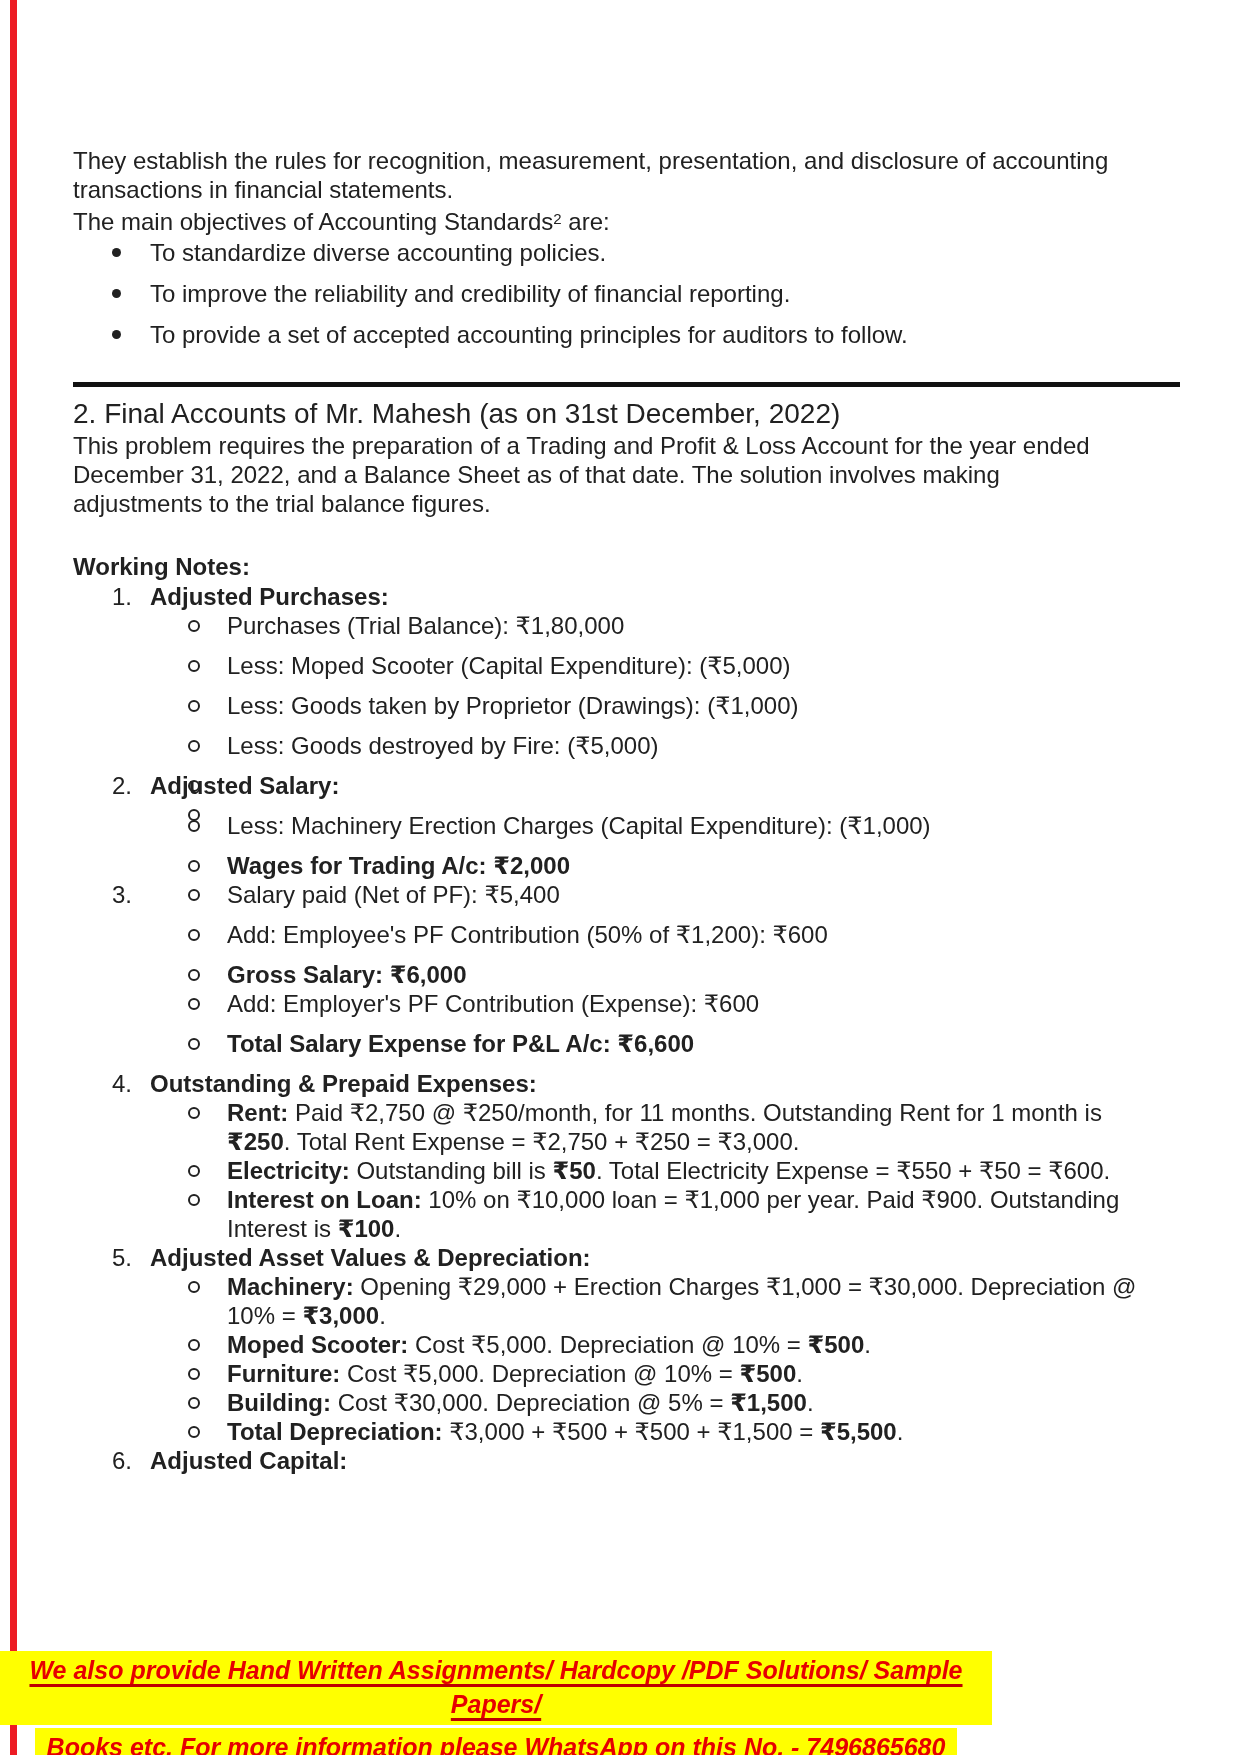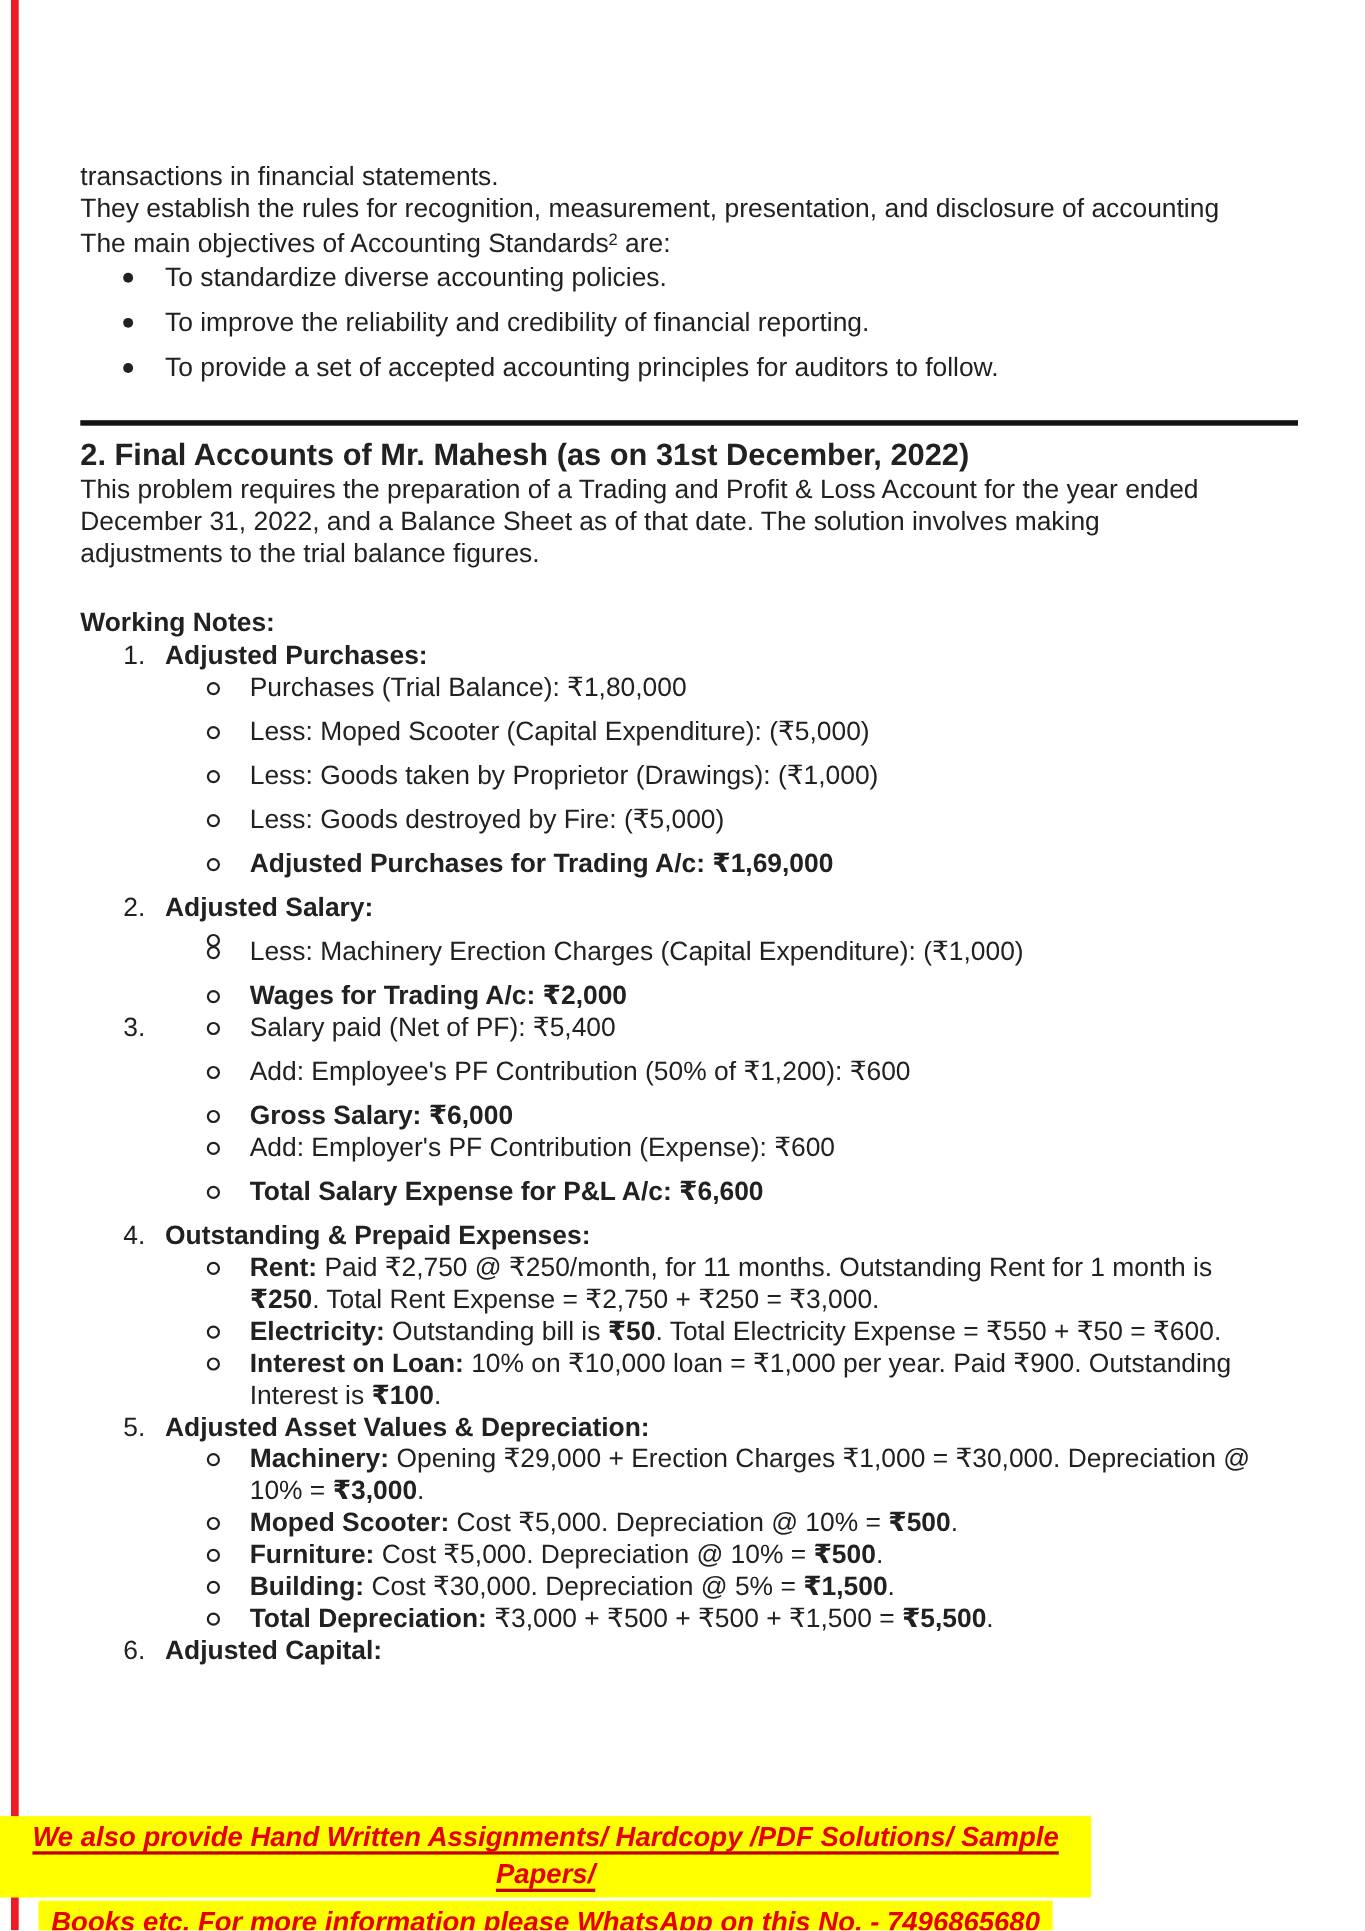--- a/index.html
+++ b/index.html
@@ -7,21 +7,21 @@
         font-family:"Liberation Sans","DejaVu Sans",sans-serif;color:#212121;
         font-size:24px;line-height:29px;}
   .redbar{position:absolute;left:10px;top:0;width:7px;height:1755px;background:#ed1c24;}
   .content{position:absolute;left:73px;top:146px;width:1110px;}
   .tline{white-space:nowrap;}
   .sup{font-size:15px;vertical-align:6px;}
   .bullets{margin:2px 0 0 0;padding:0;list-style:none;}
   .bullets .bli{position:relative;padding-left:77px;margin-bottom:12px;white-space:nowrap;}
   .dot{position:absolute;left:39px;top:10px;width:9px;height:9px;border-radius:50%;background:#212121;}
   .hrule{height:5px;background:#111111;margin-top:33px;width:1107px;}
-  .heading{margin-top:10px;font-size:28px;line-height:34px;font-weight:bold;white-space:nowrap;}
+  .heading{margin-top:10px;font-size:28px;line-height:34px;font-weight:normal;white-space:nowrap;}
   .wn-title{margin-top:34px;font-weight:bold;white-space:nowrap;}
   .wn{margin-top:1px;}
   .wn-item{position:relative;}
   .wn-num{position:absolute;left:39px;top:0;}
   .wn-head{padding-left:77px;font-weight:bold;white-space:nowrap;}
   .sub{position:relative;padding-left:154px;white-space:nowrap;}
   .sub.gap{margin-bottom:11px;}
   .ring{position:absolute;left:115px;top:9px;width:8px;height:8px;border:2px solid #212121;border-radius:50%;background:transparent;}
   .footer{position:absolute;left:0;top:1651px;width:992px;text-align:center;
           font-weight:bold;font-style:italic;font-size:25px;line-height:34px;}
@@ -31,22 +31,22 @@
          text-decoration-thickness:3px;text-underline-offset:5px;}
 </style>
 </head>
 <body>
 
 <div class="page">
   <div class="redbar"></div>
 
   <div class="content">
     <div id="intro-p1">
+        <div class="tline">They establish the rules for recognition, measurement, presentation, and disclosure of accounting</div>
         <div class="tline">transactions in financial statements.</div>
-        <div class="tline">They establish the rules for recognition, measurement, presentation, and disclosure of accounting</div>
       </div>
 
     <div class="tline"><span>The main objectives of Accounting Standards</span><span class="sup">2</span><span> are:</span></div>
 
     <ul class="bullets" id="intro-bullets">
         <li class="bli"><span class="dot"></span><span>To standardize diverse accounting policies.</span></li>
         <li class="bli"><span class="dot"></span><span>To improve the reliability and credibility of financial reporting.</span></li>
         <li class="bli"><span class="dot"></span><span>To provide a set of accepted accounting principles for auditors to follow.</span></li>
       </ul>
 
@@ -63,21 +63,21 @@
     <div class="wn-title">Working Notes:</div>
 
     <div class="wn" id="wn-list">
         <div class="wn-item">
           <span class="wn-num">1.</span>
           <div class="wn-head">Adjusted Purchases:</div>
           <div class="sub gap"><span class="ring"></span><span>Purchases (Trial Balance): ₹1,80,000</span></div>
           <div class="sub gap"><span class="ring"></span><span>Less: Moped Scooter (Capital Expenditure): (₹5,000)</span></div>
           <div class="sub gap"><span class="ring"></span><span>Less: Goods taken by Proprietor (Drawings): (₹1,000)</span></div>
           <div class="sub gap"><span class="ring"></span><span>Less: Goods destroyed by Fire: (₹5,000)</span></div>
-          <div class="sub gap"><span class="ring"></span><span><b>Adjusted Purchases for Trading A/c: ₹1,69,000</b></span></div>
+          <div class="sub gap"><span class="ring"></span></div>
         </div>
         <div class="wn-item">
           <span class="wn-num">2.</span>
           <div class="wn-head">Adjusted Salary:</div>
           <div class="sub gap"><span class="ring"></span></div>
           <div class="sub gap"><span class="ring"></span><span>Less: Machinery Erection Charges (Capital Expenditure): (₹1,000)</span></div>
           <div class="sub"><span class="ring"></span><span><b>Wages for Trading A/c: ₹2,000</b></span></div>
         </div>
         <div class="wn-item">
           <span class="wn-num">3.</span>

